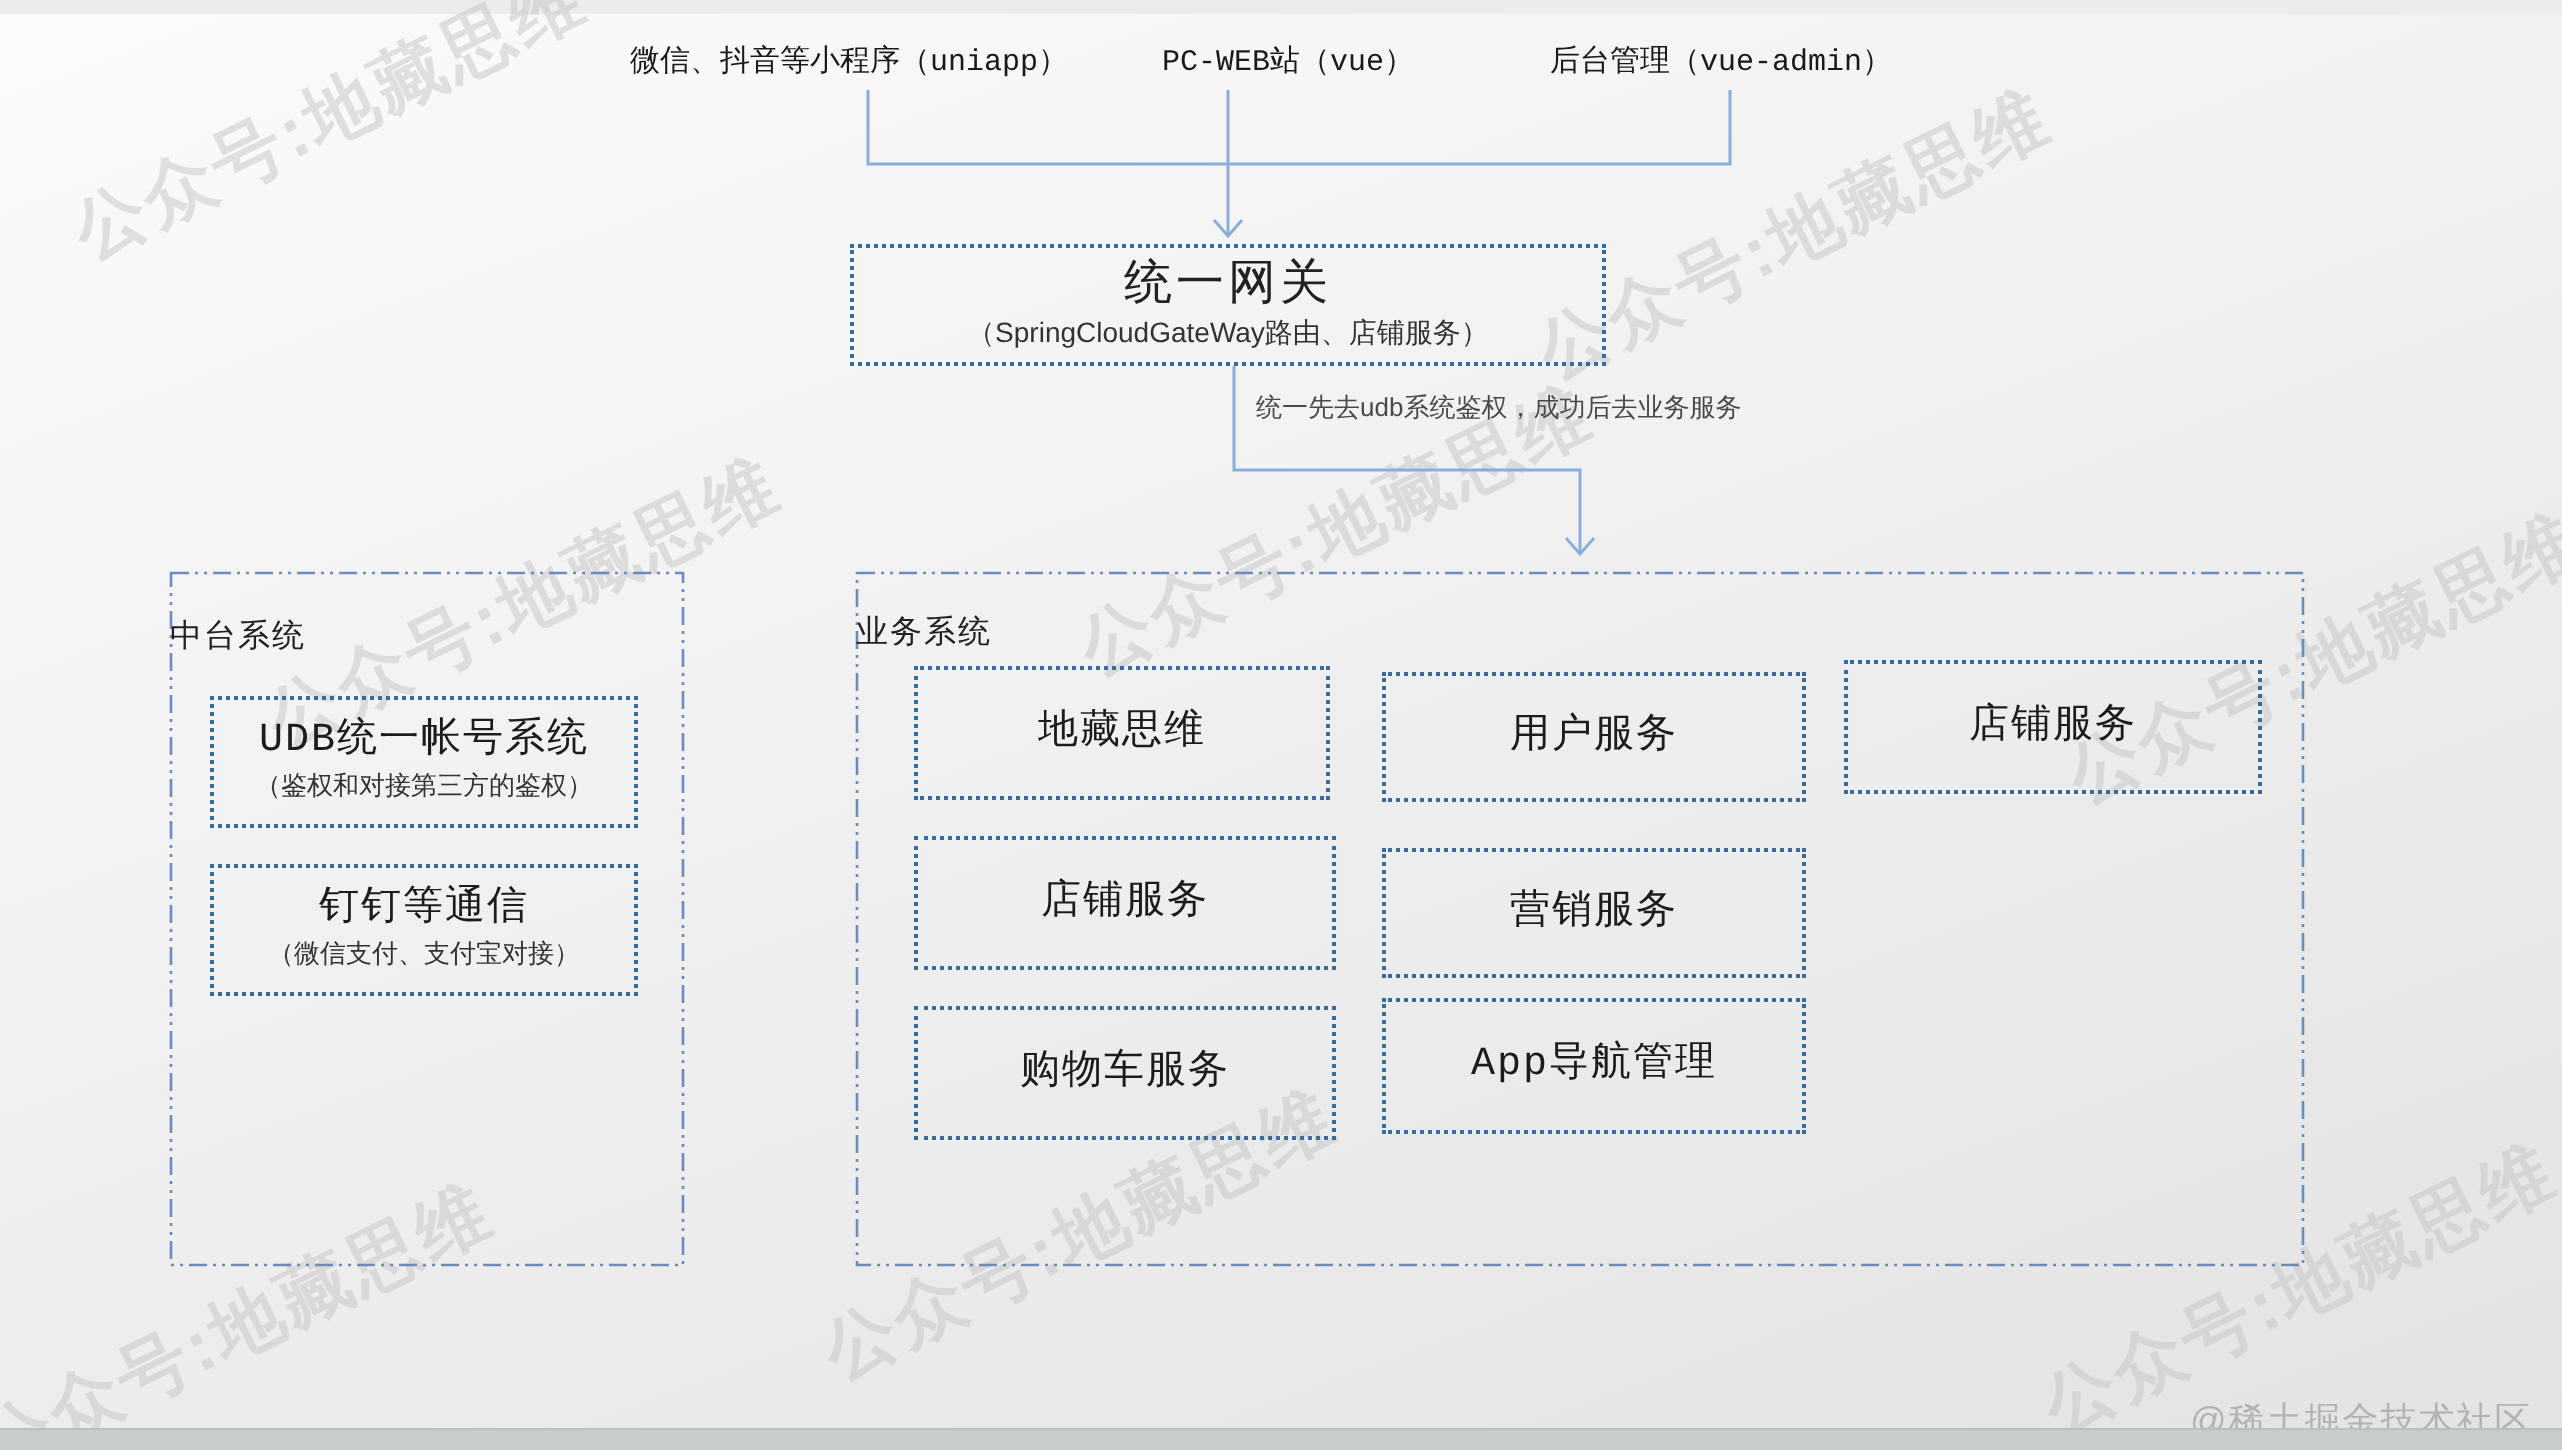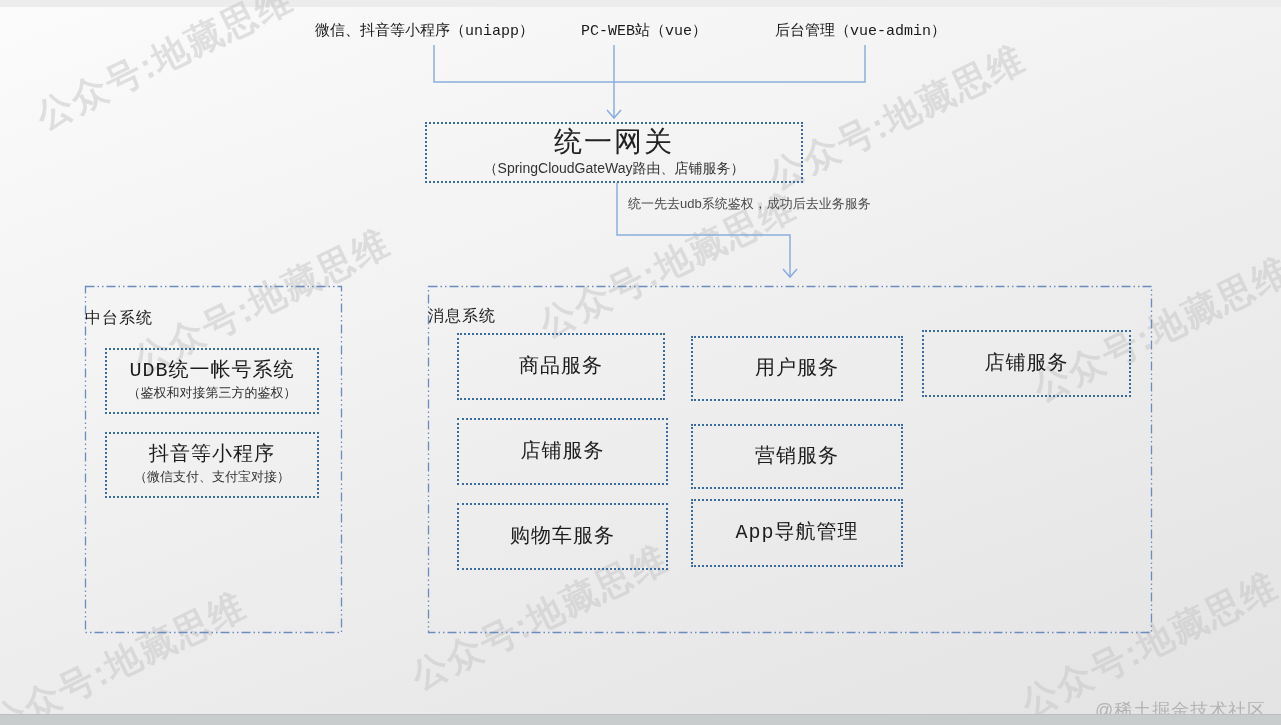--- a/index.html
+++ b/index.html
@@ -30,21 +30,21 @@
   
   #connectors{position:absolute;left:0;top:0;z-index:1;}
 
   
   .gateway{
     position:absolute;left:425px;top:122px;width:378px;height:61px;
     border:2px dotted #3a6b9e;box-sizing:border-box;
     display:flex;flex-direction:column;align-items:center;justify-content:center;
     z-index:2;
   }
-  .gateway .title{font-size:28px;color:#222;letter-spacing:2px;line-height:1.1;}
+  .gateway .title{font-size:24px;color:#222;letter-spacing:2px;line-height:1.1;}
   .gateway .subtitle{font-size:14px;color:#333;margin-top:3px;}
 
   .flow-note{position:absolute;left:628px;top:195px;font-size:13px;color:#4a4a4a;white-space:nowrap;z-index:2;}
 
   
   .panel{position:absolute;box-sizing:border-box;z-index:2;}
   .panel-title{position:absolute;width:100%;font-size:16px;color:#222;letter-spacing:1px;}
 
   
   .sysbox{
@@ -98,31 +98,31 @@
 
   <div class="panel" style="left:85px;top:286px;width:256px;height:346px">
     <div class="panel-title" style="top:22px">中台系统</div>
 
     <div class="sysbox" style="left:20px;top:62px;width:214px;height:66px">
       <div class="t">UDB统一帐号系统</div>
       <div class="s">（鉴权和对接第三方的鉴权）</div>
     </div>
 
     <div class="sysbox" style="left:20px;top:146px;width:214px;height:66px">
-      <div class="t">抖音等小程序</div>
+      <div class="t">钉钉等通信</div>
       <div class="s">（微信支付、支付宝对接）</div>
     </div>
 
   </div>
 
   <div class="panel" style="left:428px;top:286px;width:723px;height:346px">
-    <div class="panel-title" style="top:20px">消息系统</div>
+    <div class="panel-title" style="top:20px">业务系统</div>
 
     <div class="sysbox svc" style="left:29px;top:47px;width:208px;height:67px">
-      <div class="t">商品服务</div>
+      <div class="t">地藏思维</div>
     </div>
     <div class="sysbox svc" style="left:263px;top:50px;width:212px;height:65px">
       <div class="t">用户服务</div>
     </div>
     <div class="sysbox svc" style="left:494px;top:44px;width:209px;height:67px">
       <div class="t">店铺服务</div>
     </div>
 
     <div class="sysbox svc" style="left:29px;top:132px;width:211px;height:67px">
       <div class="t">店铺服务</div>

